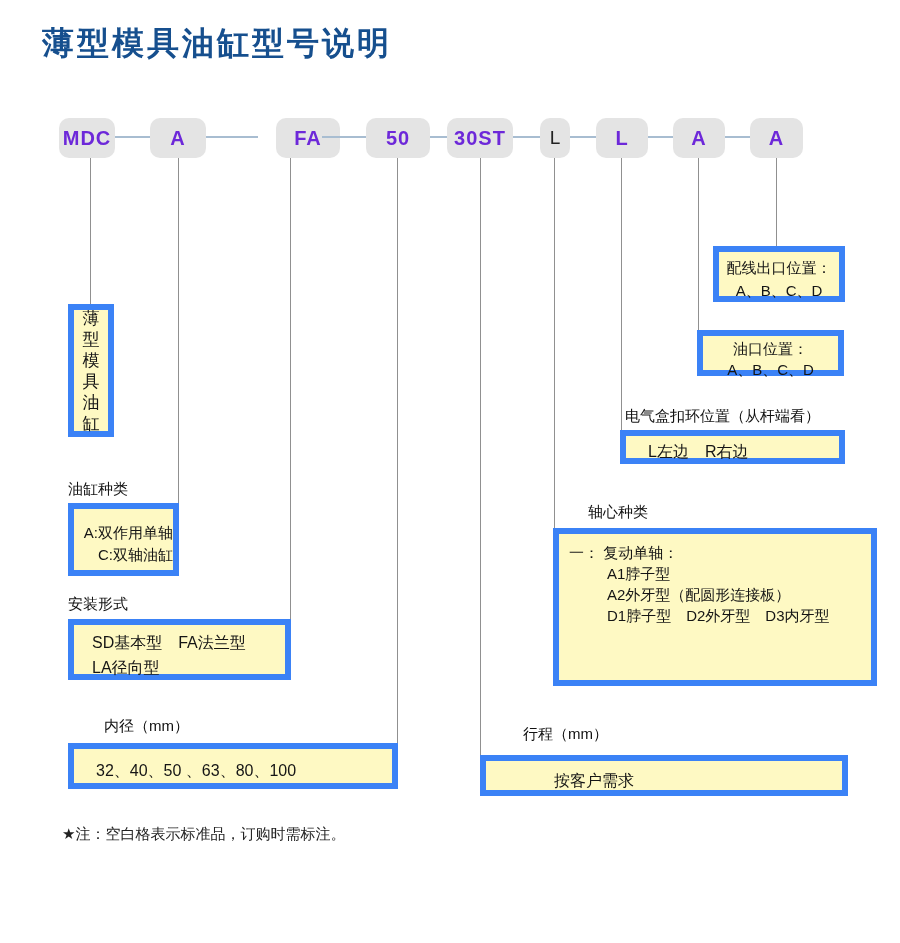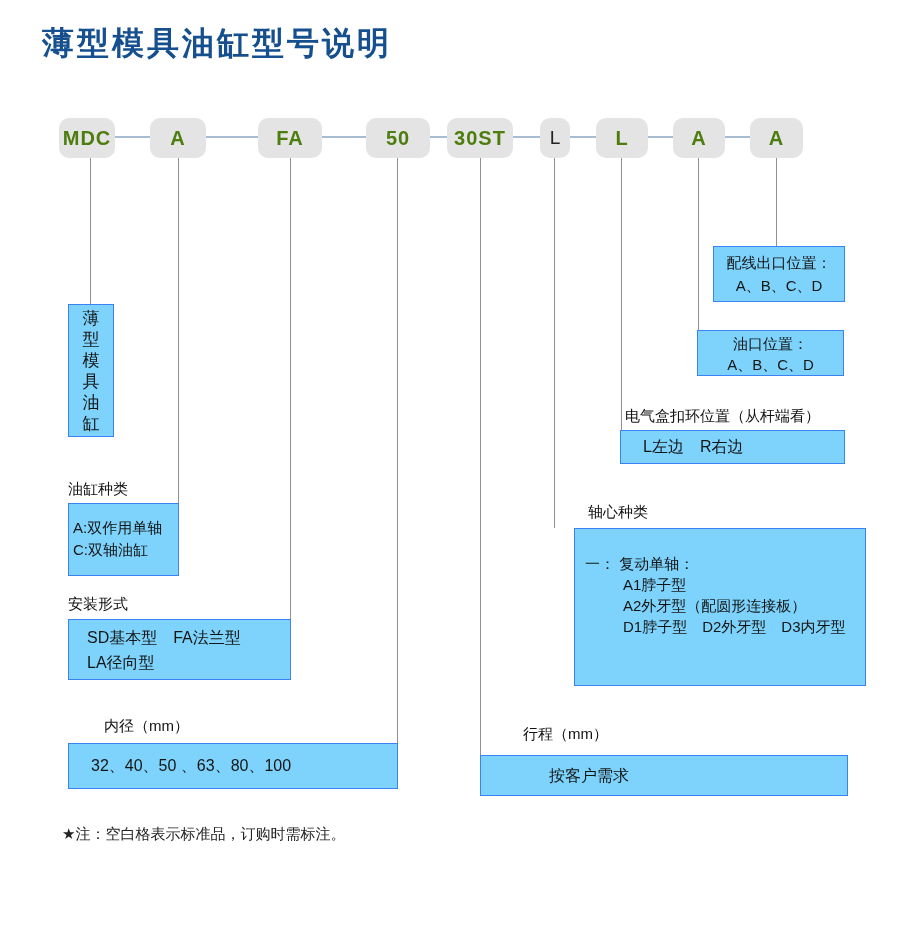--- a/index.html
+++ b/index.html
@@ -9,57 +9,57 @@
     overflow:hidden;
   }
   .page-title{
     position:absolute;left:42px;top:22px;
     font-size:32px;font-weight:bold;letter-spacing:3px;color:#164f8e;
     white-space:nowrap;
   }
   
   .seg{
     position:absolute;top:118px;height:40px;background:#e4e4e4;border-radius:10px;
-    color:#4d7c0f;font-weight:bold;font-size:20px;
+    color:#6d28d9;font-weight:bold;font-size:20px;
     display:flex;align-items:center;justify-content:center;letter-spacing:1px;
   }
   .seg-muted{color:#222222;font-weight:400;font-size:19px;letter-spacing:0;}
   .hline{position:absolute;top:136px;height:2px;background:#a8bdd1;}
   .vline{position:absolute;top:158px;width:1px;background:#909090;}
   
   .obox{
-    position:absolute;background:#7dd3fc;border:1px solid #3b82f6;box-sizing:border-box;
+    position:absolute;background:#fef9c3;border:6px solid #3b82f6;box-sizing:border-box;
     font-size:15px;color:#151515;
   }
   .olabel{position:absolute;font-size:15px;color:#111111;white-space:nowrap;}
   .product-box{
     left:68px;top:304px;width:46px;height:133px;
     display:flex;flex-direction:column;align-items:center;justify-content:center;
     font-size:17px;line-height:21px;font-weight:500;
   }
-  .cyl-box{left:68px;top:503px;width:111px;height:73px;padding:13px 0 0 4px;line-height:22px;}
+  .cyl-box{left:68px;top:503px;width:111px;height:73px;padding:13px 0 0 4px;line-height:22px;text-align:right;}
   .mount-box{left:68px;top:619px;width:223px;height:61px;padding:5px 0 0 18px;line-height:25px;font-size:16px;}
   .bore-box{left:68px;top:743px;width:330px;height:46px;line-height:44px;padding-left:22px;font-size:16px;}
   .stroke-box{left:480px;top:755px;width:368px;height:41px;line-height:39px;padding-left:68px;font-size:16px;}
-  .shaft-box{left:574px;top:528px;width:292px;height:158px;padding-top:24px;line-height:21px;}
+  .shaft-box{left:553px;top:528px;width:324px;height:158px;padding-top:8px;line-height:21px;}
   .shaft-main{padding-left:10px;}
   .shaft-ind{padding-left:48px;}
   .ebox-box{left:620px;top:430px;width:225px;height:34px;line-height:32px;padding-left:22px;font-size:16px;}
   .port-box{left:697px;top:330px;width:147px;height:46px;text-align:center;padding-top:2px;line-height:21px;}
   .wiring-box{left:713px;top:246px;width:132px;height:56px;text-align:center;padding-top:4px;line-height:23px;}
   .footnote{position:absolute;left:62px;top:825px;font-size:15px;color:#222222;white-space:nowrap;}
 </style>
 </head>
 <body>
 
 <div class="page-title">薄型模具油缸型号说明</div>
 
 <div class="seg" style="left:59px;width:56px;">MDC</div>
 <div class="seg" style="left:150px;width:56px;">A</div>
-<div class="seg" style="left:258px;width:64px;">FA</div>
+<div class="seg" style="left:276px;width:64px;">FA</div>
 <div class="seg" style="left:366px;width:64px;">50</div>
 <div class="seg" style="left:447px;width:66px;">30ST</div>
 <div class="seg seg-muted" style="left:540px;width:30px;">L</div>
 <div class="seg" style="left:596px;width:52px;">L</div>
 <div class="seg" style="left:673px;width:52px;">A</div>
 <div class="seg" style="left:750px;width:53px;">A</div>
 
 <div class="hline" style="left:115px;width:35px;"></div>
 <div class="hline" style="left:206px;width:52px;"></div>
 <div class="hline" style="left:322px;width:44px;"></div>

